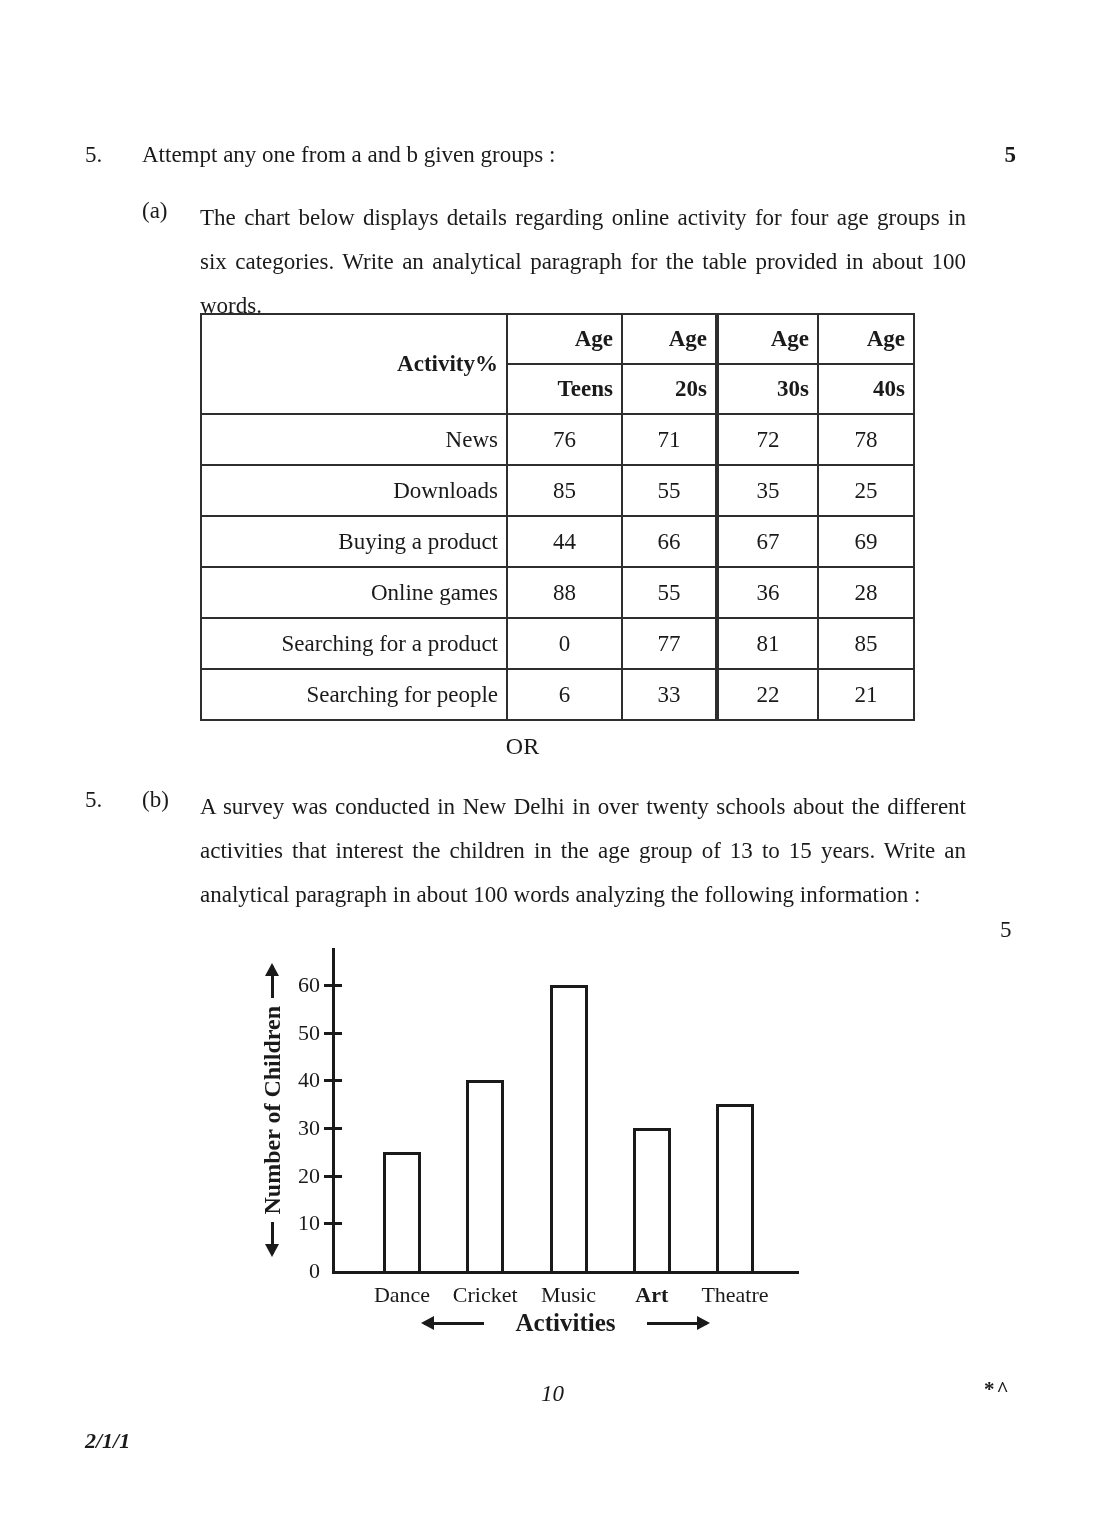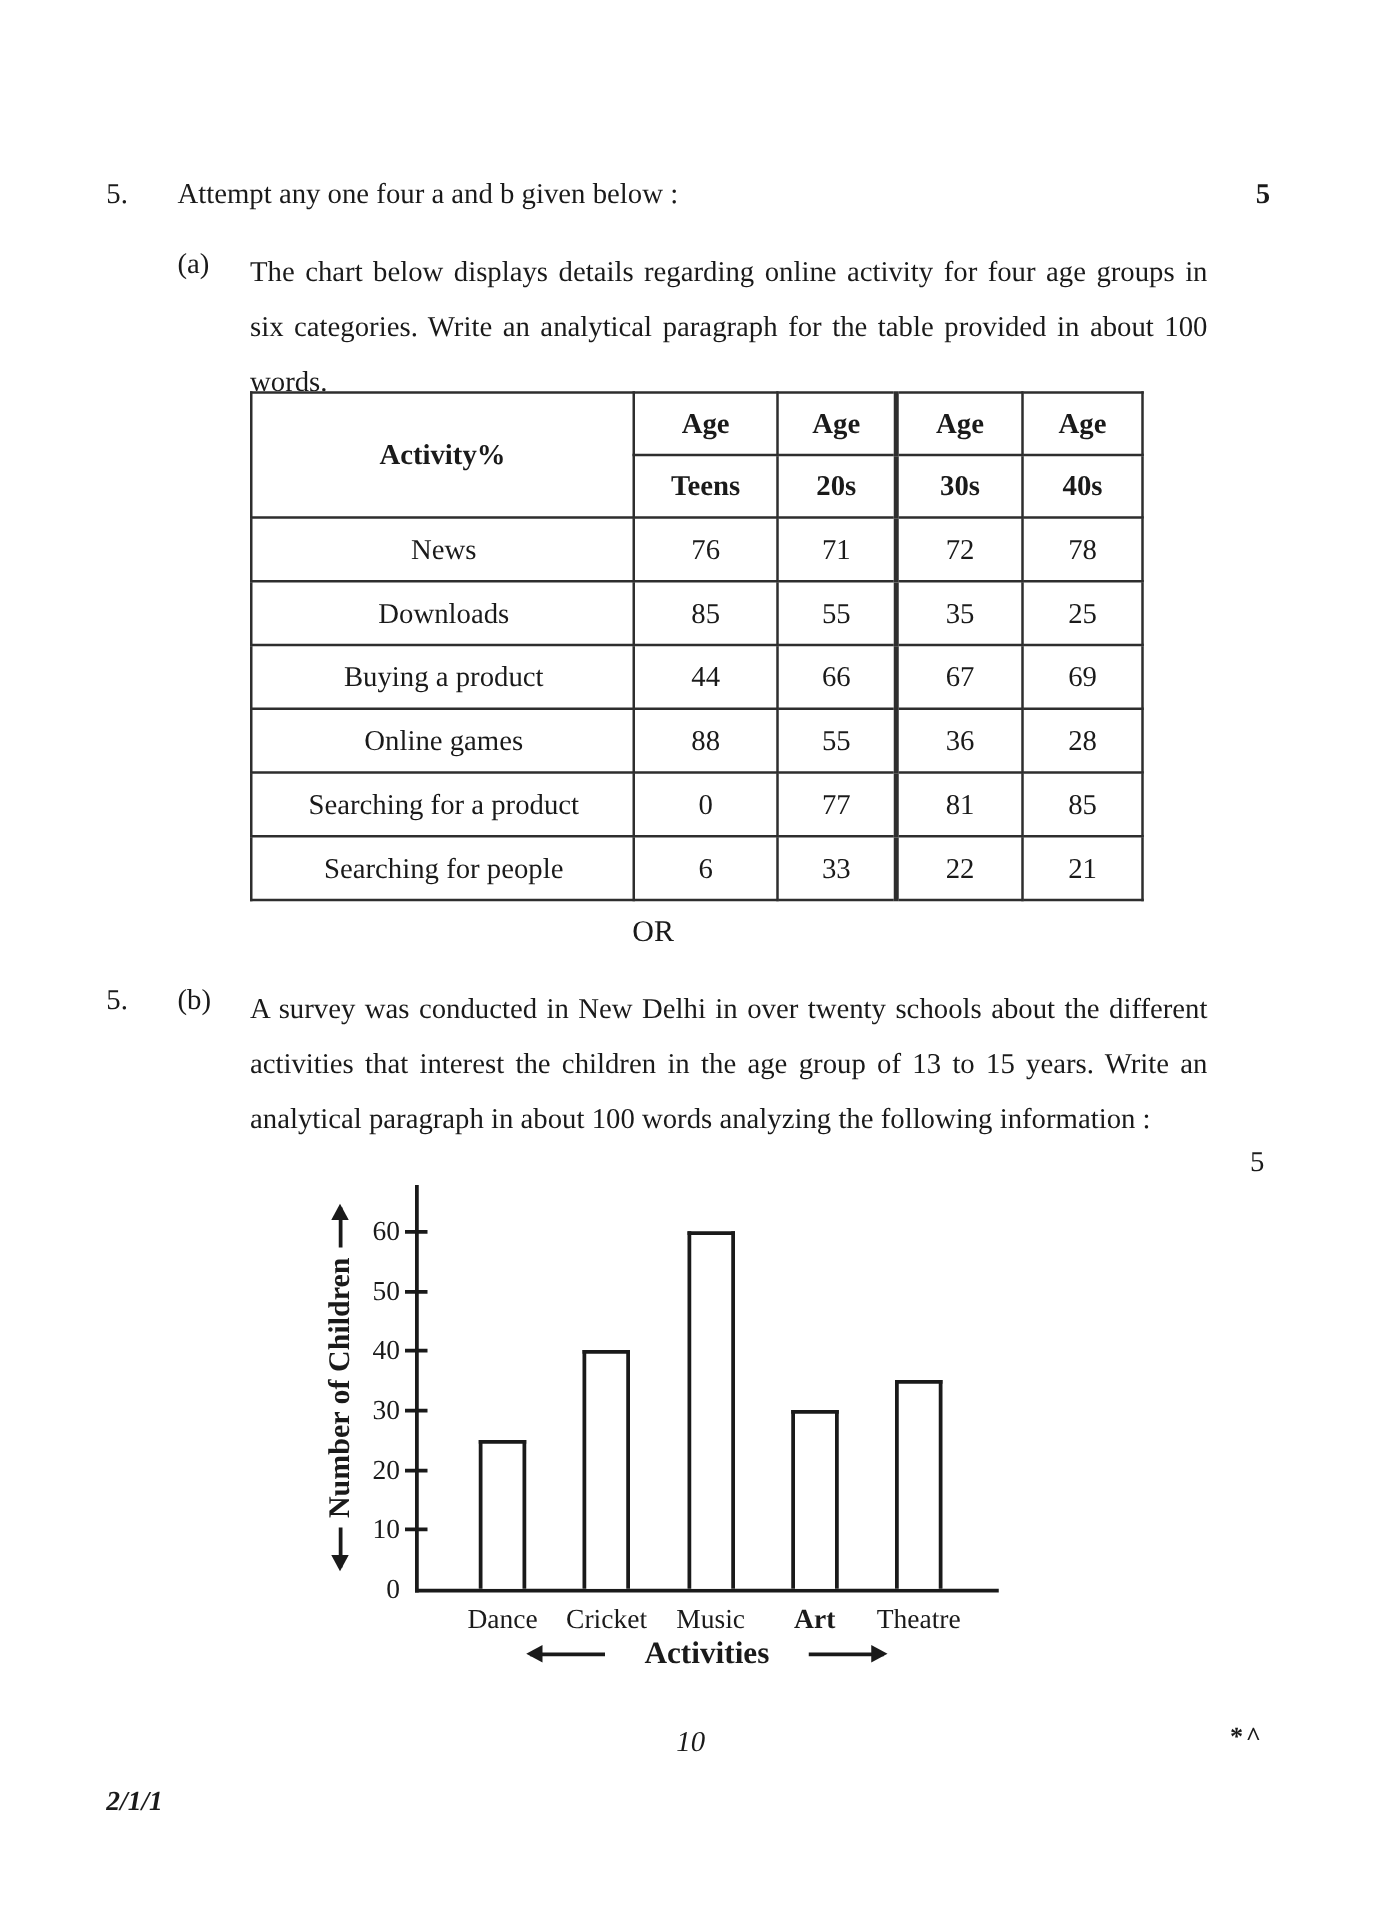--- a/index.html
+++ b/index.html
@@ -15,26 +15,26 @@
   .qnum{position:absolute;left:0;}
   .qtext{position:absolute;left:57px;width:810px;}
   .qmarks{position:absolute;right:4px;font-weight:bold;}
   .part-label{font-size:23px;}
   .para{font-size:23px;line-height:44px;text-align:justify;width:766px;}
   
   .acttable{border-collapse:collapse;background:#fff;}
   .acttable td,.acttable th{
     border:2px solid #2e2e2e;font-size:23px;padding:0 8px;vertical-align:middle;
   }
-  .acttable th{font-weight:bold;text-align:center;}
+  .acttable th{font-weight:bold;text-align:right;}
   .acttable .corner{width:288px;}
   .acttable .c1{width:97px;}.acttable .c2{width:76px;}.acttable .c3{width:82px;}.acttable .c4{width:78px;}
   .acttable .hrow td,.acttable .hrow th{height:48px;}
   .acttable tbody td{height:49px;}
-  .acttable tbody td.lab{text-align:center;padding-left:10px;}
+  .acttable tbody td.lab{text-align:right;padding-left:10px;}
   .acttable tbody td.val{text-align:center;}
   .acttable .bl-thick{border-left-width:4px;}
   
   .ordiv{left:200px;top:733px;width:645px;text-align:center;font-size:24px;font-weight:normal;}
   
   .chart{left:240px;top:938px;width:570px;height:410px;}
   .chart,.chart *{box-sizing:border-box;}
   .yaxis{position:absolute;left:92px;top:10px;width:3px;height:326px;background:#1a1a1a;}
   .xaxis{position:absolute;left:92px;top:333px;width:467px;height:3px;background:#1a1a1a;}
   .ytick{position:absolute;left:84px;width:18px;height:3px;background:#1a1a1a;}
@@ -60,21 +60,21 @@
   
   .foot-left{left:85px;top:1428px;font-size:22px;font-weight:bold;font-style:italic;}
   .foot-center{left:0;top:1381px;width:1105px;text-align:center;font-size:23px;font-style:italic;}
   .foot-right{left:984px;top:1377px;font-size:21px;font-weight:bold;letter-spacing:2px;}
 </style>
 </head>
 <body>
 
 <div class="abs qline">
   <span class="qnum">5.</span>
-  <span class="qtext"><span>Attempt any </span><span class="b">one</span><span> four a and b given below :</span></span>
+  <span class="qtext"><span>Attempt any </span><span class="b">one</span><span> from a and b given groups :</span></span>
   <span class="qmarks">5</span>
 </div>
 
 <div class="abs part-label" style="left:142px;top:198px;">(a)</div>
 <div class="abs para" style="left:200px;top:196px;">The chart below displays details regarding online activity for four age groups in six categories. Write an analytical paragraph for the table provided in about 100 words.</div>
 
 <table class="acttable abs" style="left:200px;top:313px;">
   <thead>
     <tr class="hrow">
       <th class="corner" rowspan="2">Activity%</th>

